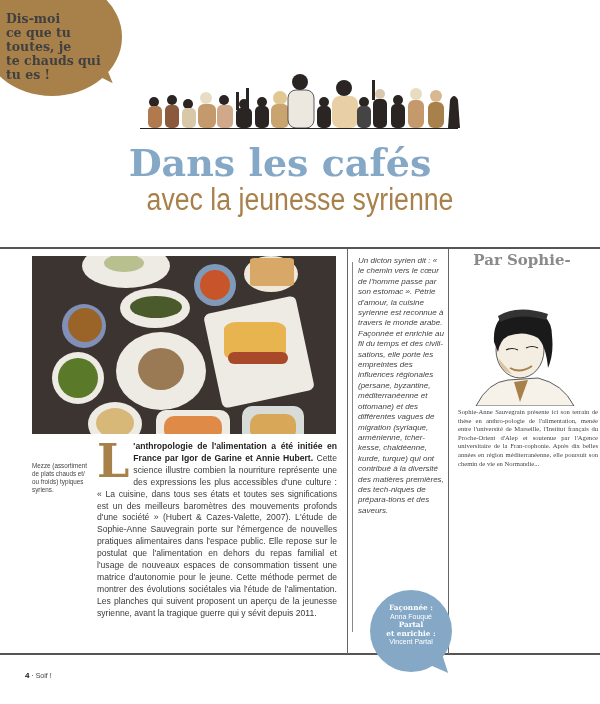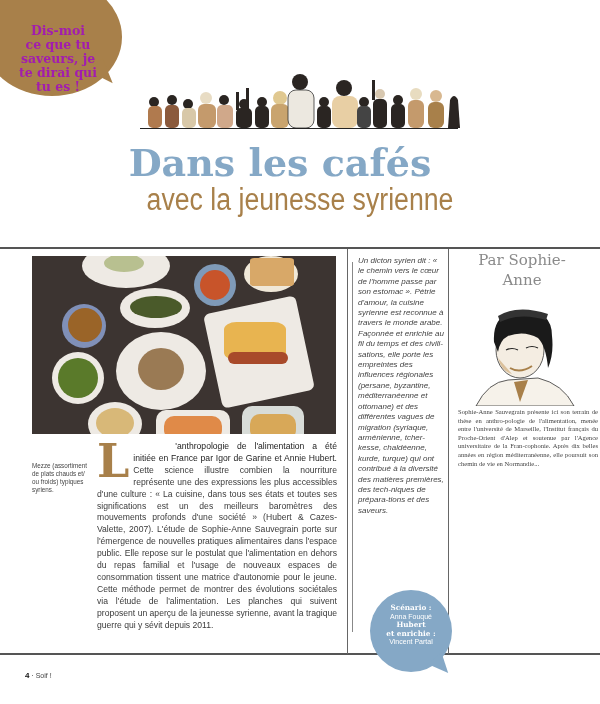--- a/index.html
+++ b/index.html
@@ -10,23 +10,23 @@
   .bubble-brown {
     position: absolute; left: -18px; top: -22px; width: 140px; height: 118px;
     background: #a8804a; border-radius: 50%;
   }
   .bubble-brown-tail {
     position: absolute; left: 92px; top: 62px; width: 0; height: 0;
     border-left: 14px solid transparent; border-right: 6px solid transparent;
     border-top: 26px solid #a8804a; transform: rotate(-35deg);
   }
   .bubble-brown-text {
-    position: absolute; left: 6px; top: 24px; width: 104px;
+    position: absolute; left: 6px; top: 12px; width: 104px;
     font-family: "DejaVu Serif", serif; font-weight: bold; font-size: 12.5px;
-    line-height: 14px; color: #a21caf; text-align: center;
+    line-height: 14px; color: #404040; 
   }
 
   
   .crowd {
     position: absolute; left: 140px; top: 72px; width: 320px; height: 56px;
   }
   .crowd-line { position: absolute; left: 140px; top: 128px; width: 318px; height: 1px; background: #222; }
 
   
   .title-main {
@@ -60,30 +60,30 @@
   }
 
   .body-text {
     position: absolute; left: 97px; top: 441px; width: 240px;
     font-size: 8.6px; line-height: 11.9px; color: #3a3a3a; text-align: justify;
   }
   .dropcap {
     float: left; font-family: "DejaVu Serif", serif; font-weight: bold;
     font-size: 46px; line-height: 36px; color: #a8804a; margin: 0 4px 0 0; padding-top: 2px;
   }
-  .lead { font-weight: normal; color: #222; margin-left: 42px; }
+  .lead { font-weight: bold; color: #222; }
 
   .side-quote {
     position: absolute; left: 358px; top: 256px; width: 86px;
     font-style: italic; font-size: 8px; line-height: 10.4px; color: #444;
   }
 
   .author-title {
     position: absolute; left: 452px; top: 250px; width: 140px; text-align: center;
-    font-family: "DejaVu Serif", serif; font-weight: normal; font-size: 15px;
+    font-family: "DejaVu Serif", serif; font-weight: bold; font-size: 15px;
     line-height: 20px; color: #8a8a8a;
   }
   .portrait { position: absolute; left: 468px; top: 302px; width: 110px; height: 104px; }
   .author-bio {
     position: absolute; left: 458px; top: 408px; width: 140px;
     font-family: "Liberation Serif", serif; font-size: 6.6px; line-height: 8.6px;
     color: #444; text-align: justify;
   }
 
   
@@ -108,22 +108,22 @@
   .footer .pn { font-weight: bold; color: #111; font-size: 8px; }
 </style>
 </head>
 <body>
 
 <div class="bubble-brown"></div>
 <div class="bubble-brown-tail"></div>
 <div class="bubble-brown-text">
   <div>Dis-moi</div>
   <div>ce que tu</div>
-  <div>saveurs, je</div>
-  <div>te dirai qui</div>
+  <div>toutes, je</div>
+  <div>te chauds qui</div>
   <div>tu es !</div>
 </div>
 
 <svg class="crowd" viewBox="0 0 320 56">
   <g fill="#2a2522">
     <circle cx="14" cy="30" r="5"></circle>
       <rect x="8" y="34" width="14" height="22" rx="5" fill="#b07a4e"></rect>
     <circle cx="32" cy="28" r="5"></circle>
       <rect x="25" y="33" width="14" height="23" rx="5" fill="#8b5a3c"></rect>
     <circle cx="48" cy="32" r="5"></circle>
@@ -200,40 +200,39 @@
 <div class="caption">Mezze (assortiment de plats chauds et/ ou froids) typiques syriens.</div>
 
 <div class="body-text">
   <span class="dropcap">L</span><span class="lead">'anthropologie de l'alimentation a été initiée en France par Igor de Garine et Annie Hubert.</span><span> Cette science illustre combien la nourriture représente une des expressions les plus accessibles d'une culture : « La cuisine, dans tous ses états et toutes ses significations est un des meilleurs baromètres des mouvements profonds d'une société » (Hubert &amp; Cazes-Valette, 2007). L'étude de Sophie-Anne Sauvegrain porte sur l'émergence de nouvelles pratiques alimentaires dans l'espace public. Elle repose sur le postulat que l'alimentation en dehors du repas familial et l'usage de nouveaux espaces de consommation tissent une matrice d'autonomie pour le jeune. Cette méthode permet de montrer des évolutions sociétales via l'étude de l'alimentation. Les planches qui suivent proposent un aperçu de la jeunesse syrienne, avant la tragique guerre qui y sévit depuis 2011.</span>
 </div>
 
 <div class="side-quote">Un dicton syrien dit : « le chemin vers le cœur de l'homme passe par son estomac ». Pétrie d'amour, la cuisine syrienne est reconnue à travers le monde arabe. Façonnée et enrichie au fil du temps et des civili-sations, elle porte les empreintes des influences régionales (persane, byzantine, méditerranéenne et ottomane) et des différentes vagues de migration (syriaque, arménienne, tcher-kesse, chaldéenne, kurde, turque) qui ont contribué à la diversité des matières premières, des tech-niques de prépara-tions et des saveurs.</div>
 
 <div class="author-title">
   <div>Par Sophie-</div>
-  <div>Anne</div>
 </div>
 <svg class="portrait" viewBox="0 0 110 104">
   <path d="M8 104 Q20 80 40 78 L70 76 Q95 82 106 104 Z" fill="#f6f2ea" stroke="#333" stroke-width="0.8"></path>
   <path d="M46 80 L52 100 L60 78 Z" fill="#a8804a"></path>
   <ellipse cx="52" cy="48" rx="24" ry="28" fill="#f4ede2" stroke="#333" stroke-width="0.8"></ellipse>
   <path d="M26 40 Q24 10 54 8 Q84 8 84 34 Q86 52 80 66 Q78 44 70 36 Q56 28 40 34 Q32 38 30 50 Z" fill="#1a1a1a"></path>
   <path d="M30 14 Q50 2 80 12 L78 18 Q52 10 32 20 Z" fill="#333"></path>
   <path d="M38 48 Q44 45 50 48" stroke="#222" stroke-width="1.2" fill="none"></path>
   <path d="M58 46 Q64 43 70 46" stroke="#222" stroke-width="1.2" fill="none"></path>
   <path d="M42 66 Q52 72 64 64" stroke="#a8804a" stroke-width="2" fill="none"></path>
   <path d="M30 56 Q34 70 44 72" fill="#c9a46e" opacity="0.6"></path>
 </svg>
 <div class="author-bio">Sophie-Anne Sauvegrain présente ici son terrain de thèse en anthro-pologie de l'alimentation, menée entre l'université de Marseille, l'Institut français du Proche-Orient d'Alep et soutenue par l'Agence universitaire de la Fran-cophonie. Après dix belles années en région méditerranéenne, elle poursuit son chemin de vie en Normandie...</div>
 
 <div class="bubble-blue"></div>
 <div class="bubble-blue-tail"></div>
 <div class="bubble-blue-text">
-  <div><b>Scénario :</b></div>
+  <div><b>Façonnée :</b></div>
   <div>Anna Fouqué</div>
-  <div><b>Hubert</b></div>
+  <div><b>Partal</b></div>
   <div><b>et enrichie :</b></div>
   <div>Vincent Partal</div>
 </div>
 
 <div class="footer">
   <span class="pn">4</span><span> · </span><span>Soif !</span>
 </div>
 
 </body></html>

